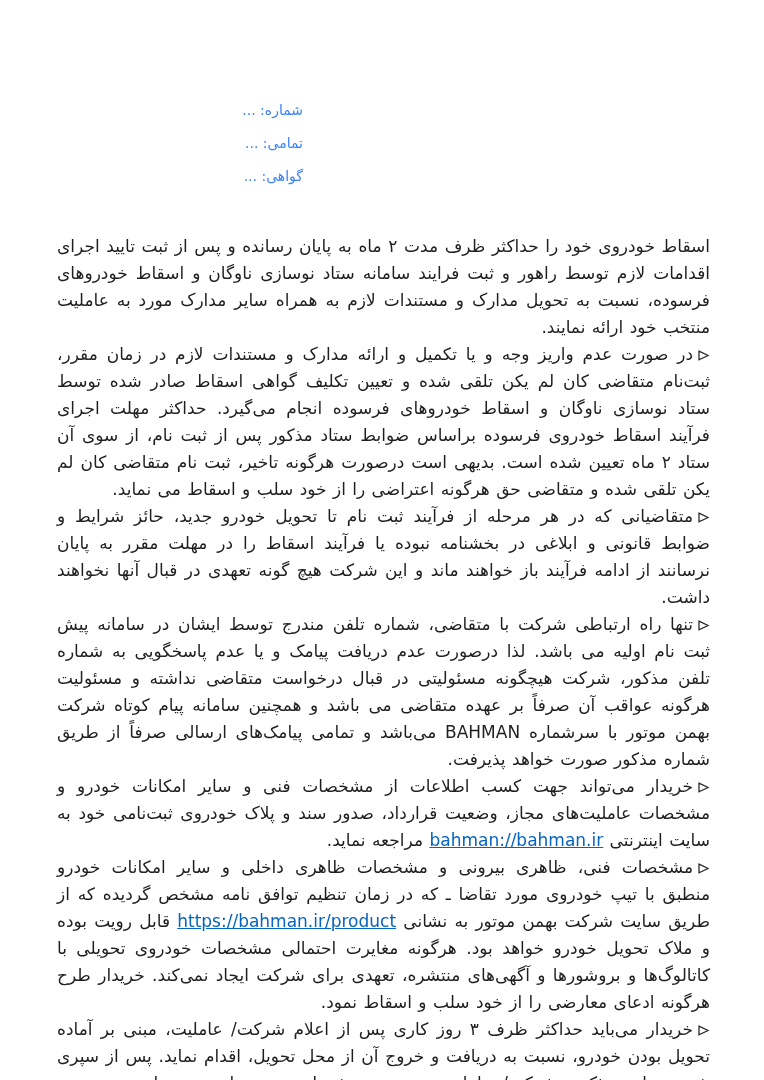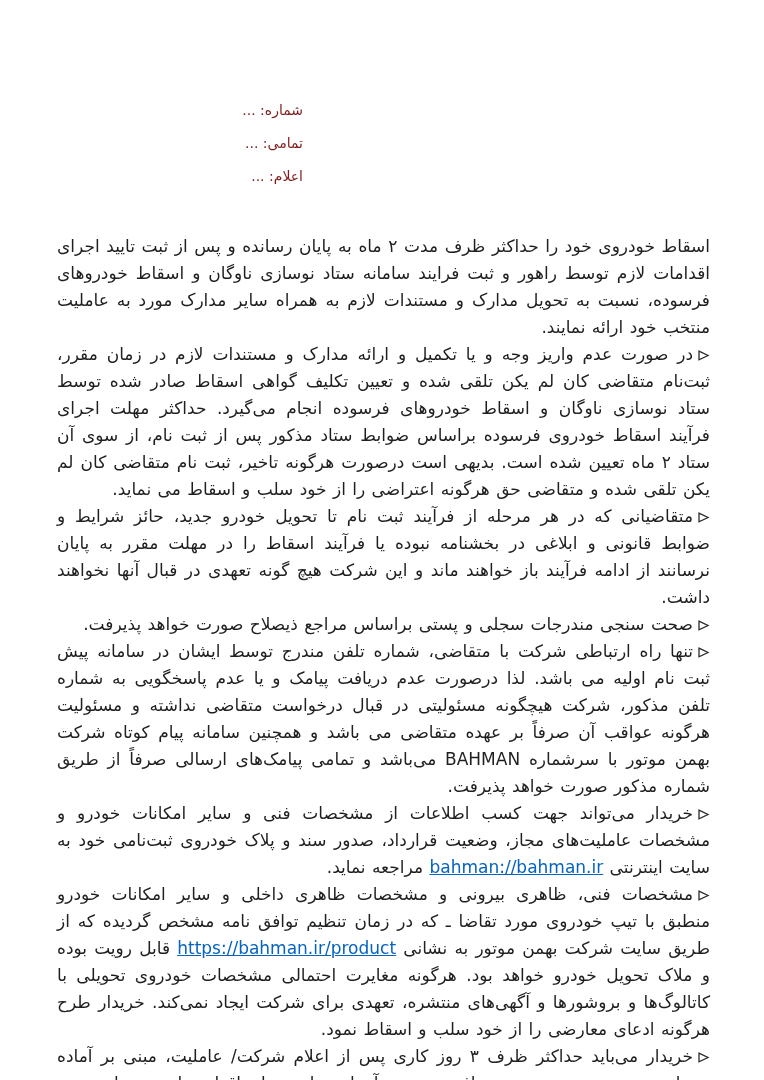--- a/index.html
+++ b/index.html
@@ -14,21 +14,21 @@
     width: 764px; height: 1080px;
     background: #ffffff;
   }
   .letter-header {
     position: absolute;
     top: 94px; left: 200px; width: 103px;
     direction: rtl;
     text-align: right;
     font-size: 14px;
     line-height: 33px;
-    color: #7f1d1d;
+    color: #3b82f6;
   }
   .letter-header div { white-space: nowrap; }
   .doc-body {
     position: absolute;
     top: 233px; right: 54px; left: 57px;
     direction: rtl;
     color: #1f1f1f;
     font-size: 17px;
     line-height: 27px;
   }
@@ -52,34 +52,31 @@
   .bullet-icon svg { display: inline-block; }
 </style>
 </head>
 <body>
 
 <div class="page">
 
   <div class="letter-header">
     <div>شماره: ...</div>
     <div>تمامی: ...</div>
-    <div>اعلام: ...</div>
+    <div>گواهی: ...</div>
   </div>
 
   <div class="doc-body" id="doc-body">
       <p class="para">اسقاط خودروی خود را حداکثر ظرف مدت ۲ ماه به پایان رسانده و پس از ثبت تایید اجرای اقدامات لازم توسط راهور و ثبت فرایند سامانه ستاد نوسازی ناوگان و اسقاط خودروهای فرسوده، نسبت به تحویل مدارک و مستندات لازم به همراه سایر مدارک مورد به عاملیت منتخب خود ارائه نمایند.</p>
       <p class="para"><span class="bullet-icon"><svg width="13" height="11" viewBox="0 0 13 11">
             <path d="M2 1.2 L11 5.5 L2 9.8 Z" fill="none" stroke="#2b2b2b" stroke-width="1.3" stroke-linejoin="miter"></path>
           </svg></span>در صورت عدم واریز وجه و یا تکمیل و ارائه مدارک و مستندات لازم در زمان مقرر، ثبت‌نام متقاضی کان لم یکن تلقی شده و تعیین تکلیف گواهی اسقاط صادر شده توسط ستاد نوسازی ناوگان و اسقاط خودروهای فرسوده انجام می‌گیرد. حداکثر مهلت اجرای فرآیند اسقاط خودروی فرسوده براساس ضوابط ستاد مذکور پس از ثبت نام، از سوی آن ستاد ۲ ماه تعیین شده است. بدیهی است درصورت هرگونه تاخیر، ثبت نام متقاضی کان لم یکن تلقی شده و متقاضی حق هرگونه اعتراضی را از خود سلب و اسقاط می نماید.</p>
       <p class="para"><span class="bullet-icon"><svg width="13" height="11" viewBox="0 0 13 11">
             <path d="M2 1.2 L11 5.5 L2 9.8 Z" fill="none" stroke="#2b2b2b" stroke-width="1.3" stroke-linejoin="miter"></path>
           </svg></span>متقاضیانی که در هر مرحله از فرآیند ثبت نام تا تحویل خودرو جدید، حائز شرایط و ضوابط قانونی و ابلاغی در بخشنامه نبوده یا فرآیند اسقاط را در مهلت مقرر به پایان نرسانند از ادامه فرآیند باز خواهند ماند و این شرکت هیچ گونه تعهدی در قبال آنها نخواهند داشت.</p>
-      <p class="para"><span class="bullet-icon"><svg width="13" height="11" viewBox="0 0 13 11">
-            <path d="M2 1.2 L11 5.5 L2 9.8 Z" fill="none" stroke="#2b2b2b" stroke-width="1.3" stroke-linejoin="miter"></path>
-          </svg></span>صحت سنجی مندرجات سجلی و پستی براساس مراجع ذیصلاح صورت خواهد پذیرفت.</p>
       <p class="para"><span class="bullet-icon"><svg width="13" height="11" viewBox="0 0 13 11">
             <path d="M2 1.2 L11 5.5 L2 9.8 Z" fill="none" stroke="#2b2b2b" stroke-width="1.3" stroke-linejoin="miter"></path>
           </svg></span>تنها راه ارتباطی شرکت با متقاضی، شماره تلفن مندرج توسط ایشان در سامانه پیش ثبت نام اولیه می باشد. لذا درصورت عدم دریافت پیامک و یا عدم پاسخگویی به شماره تلفن مذکور، شرکت هیچگونه مسئولیتی در قبال درخواست متقاضی نداشته و مسئولیت هرگونه عواقب آن صرفاً بر عهده متقاضی می باشد و همچنین سامانه پیام کوتاه شرکت بهمن موتور با سرشماره <span class="latin-run">BAHMAN</span> می‌باشد و تمامی پیامک‌های ارسالی صرفاً از طریق شماره مذکور صورت خواهد پذیرفت.</p>
       <p class="para"><span class="bullet-icon"><svg width="13" height="11" viewBox="0 0 13 11">
             <path d="M2 1.2 L11 5.5 L2 9.8 Z" fill="none" stroke="#2b2b2b" stroke-width="1.3" stroke-linejoin="miter"></path>
           </svg></span>خریدار می‌تواند جهت کسب اطلاعات از مشخصات فنی و سایر امکانات خودرو و مشخصات عاملیت‌های مجاز، وضعیت قرارداد، صدور سند و پلاک خودروی ثبت‌نامی خود به سایت اینترنتی <a class="doc-link" href="#" dir="ltr">bahman://bahman.ir</a> مراجعه نماید.</p>
       <p class="para"><span class="bullet-icon"><svg width="13" height="11" viewBox="0 0 13 11">
             <path d="M2 1.2 L11 5.5 L2 9.8 Z" fill="none" stroke="#2b2b2b" stroke-width="1.3" stroke-linejoin="miter"></path>
           </svg></span>مشخصات فنی، ظاهری بیرونی و مشخصات ظاهری داخلی و سایر امکانات خودرو منطبق با تیپ خودروی مورد تقاضا ـ که در زمان تنظیم توافق نامه مشخص گردیده که از طریق سایت شرکت بهمن موتور به نشانی <a class="doc-link" href="#" dir="ltr">https://bahman.ir/product</a> قابل رویت بوده و ملاک تحویل خودرو خواهد بود. هرگونه مغایرت احتمالی مشخصات خودروی تحویلی با کاتالوگ‌ها و بروشورها و آگهی‌های منتشره، تعهدی برای شرکت ایجاد نمی‌کند. خریدار طرح هرگونه ادعای معارضی را از خود سلب و اسقاط نمود.</p>
       <p class="para"><span class="bullet-icon"><svg width="13" height="11" viewBox="0 0 13 11">

